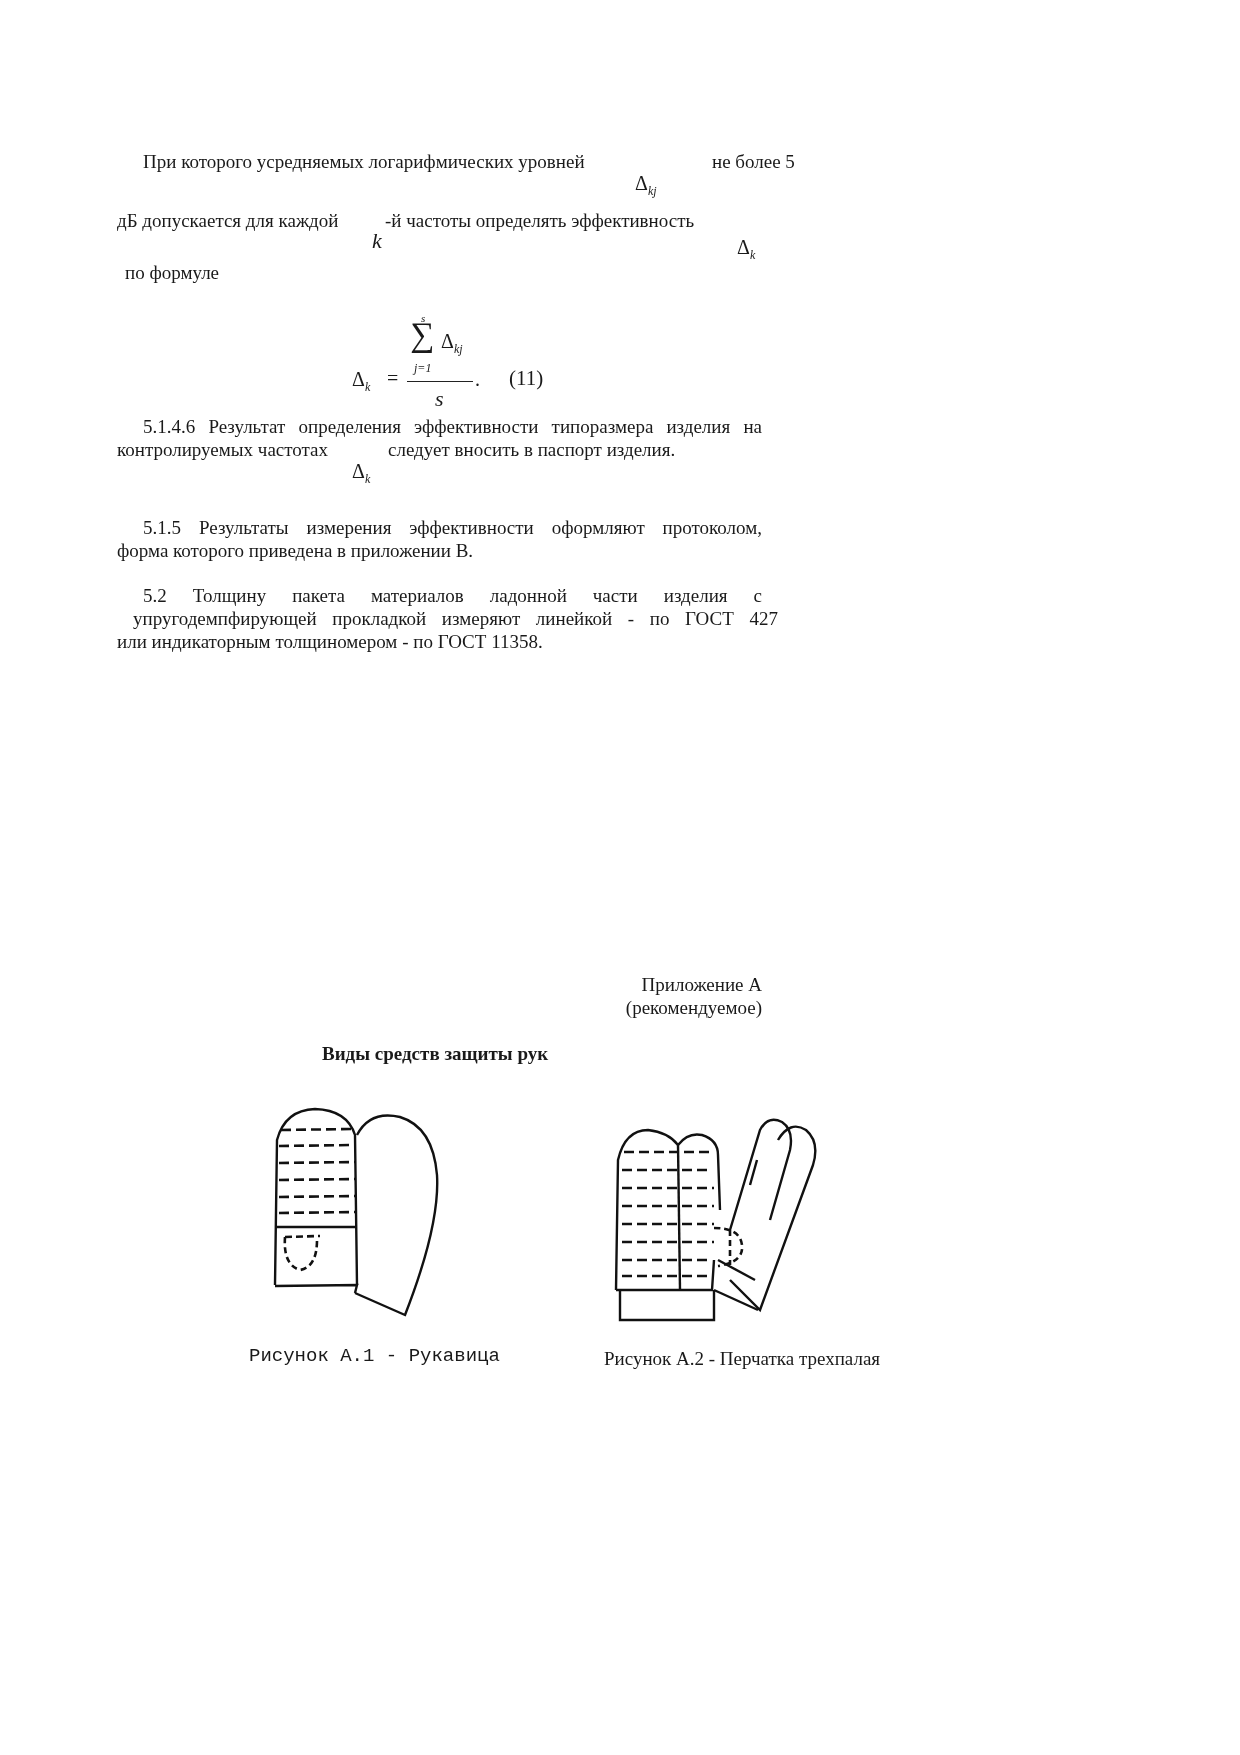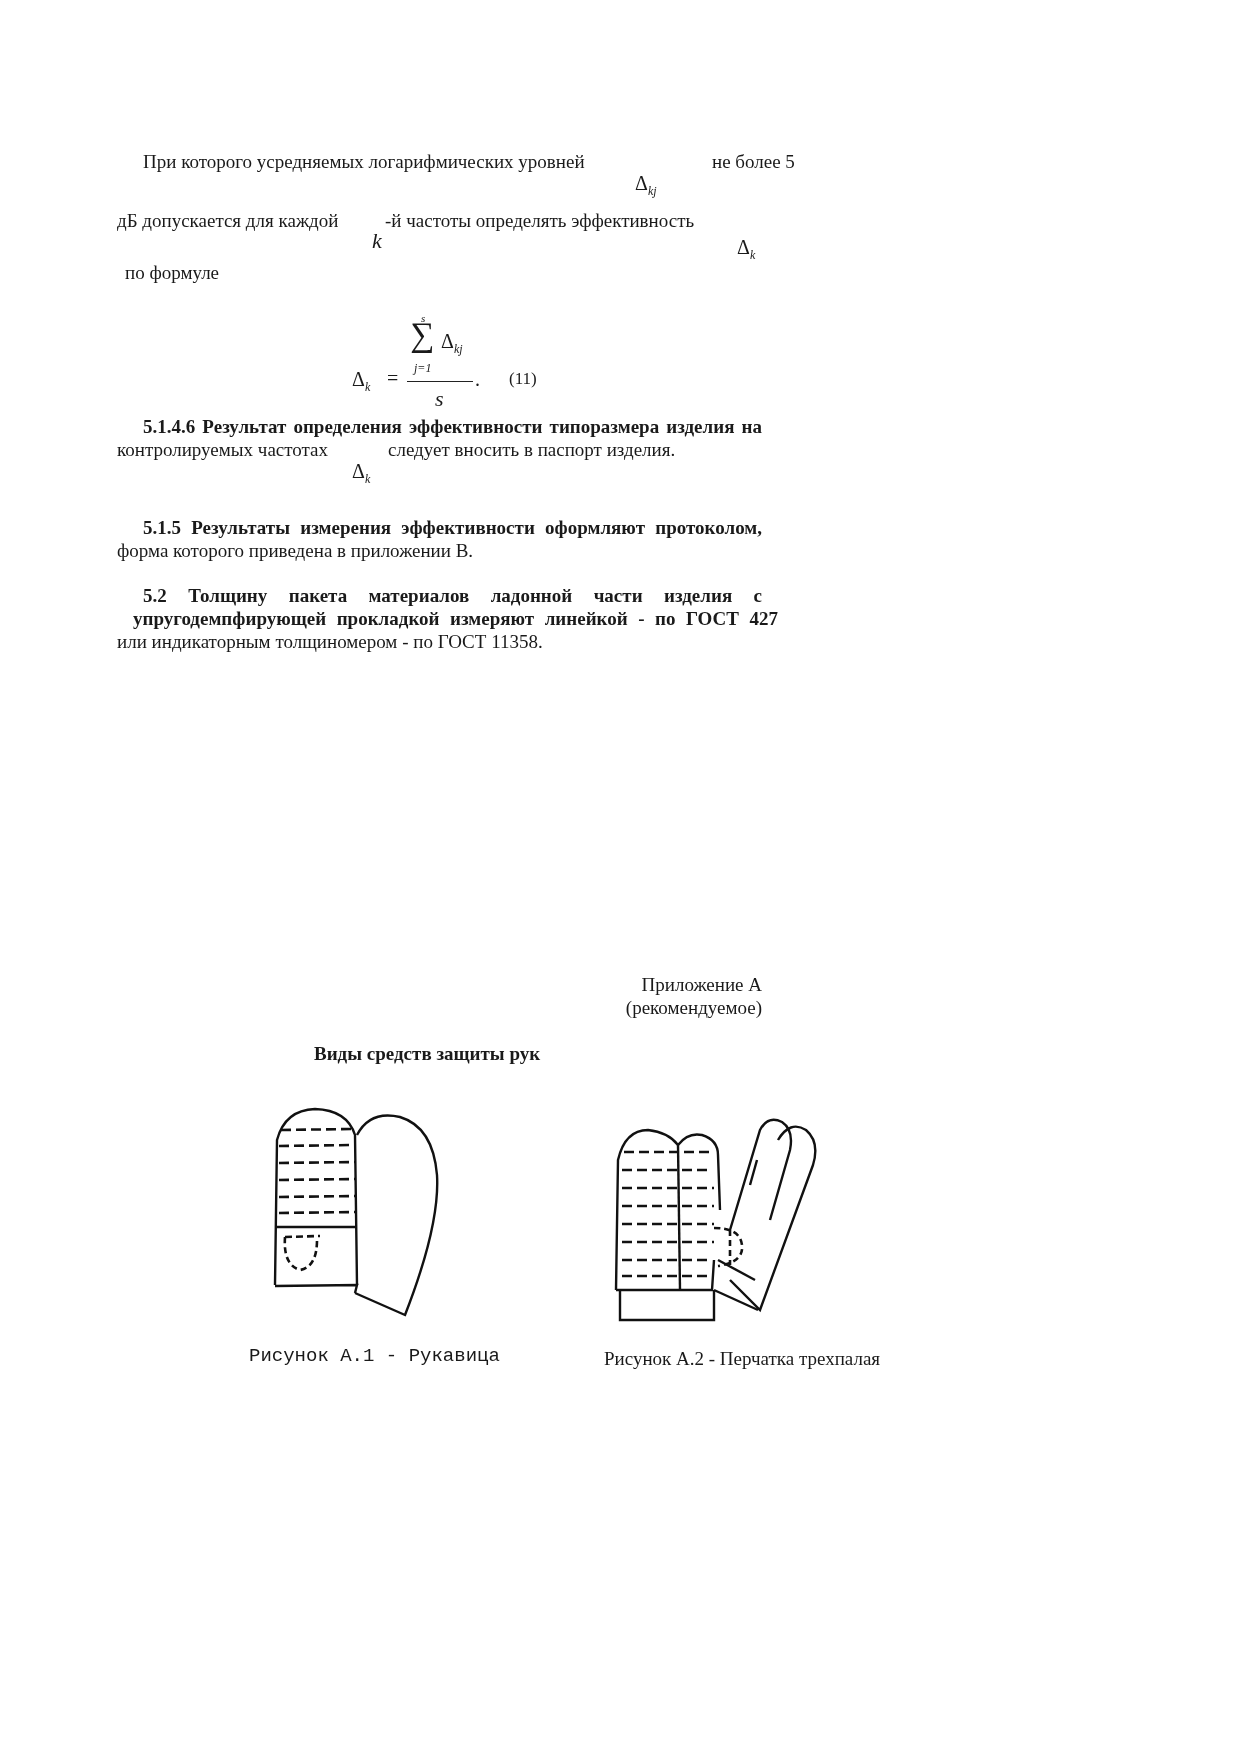--- a/index.html
+++ b/index.html
@@ -1,24 +1,24 @@
 <!DOCTYPE html>
 <html><head>
 <meta charset="utf-8">
 <style>
   html, body { margin: 0; padding: 0; background: #ffffff; }
   body { width: 1240px; height: 1755px; position: relative; overflow: hidden;
          font-family: "Liberation Serif", serif; color: #1a1a1a; }
   .abs { position: absolute; }
   .txt { font-size: 19px; line-height: 23px; white-space: nowrap; }
-  .just { text-align: justify; text-align-last: justify; font-weight: bold; }
+  .just { text-align: justify; text-align-last: justify; }
   .math { font-family: "Liberation Serif", serif; font-size: 20px; }
   .mi { font-style: italic; }
   .sub { font-size: 12px; font-style: italic; position: relative; top: 5px; margin-top: 40px; }
-  .bold { font-weight: bold; }
+  .bold { font-weight: bold; margin-left: 8px; }
   svg { position: absolute; overflow: visible; }
 </style>
 </head>
 <body>
 
 <div class="abs txt" style="left:143px; top:150px;">При которого усредняемых логарифмических уровней</div>
 <div class="abs txt" style="left:680px; top:150px;margin-left:32px;">не более 5</div>
 <div class="abs math" style="left:635px; top:172px;">
   <span>Δ</span><span class="sub">kj</span>
 </div>
@@ -38,21 +38,21 @@
     <span>Δ</span><span class="sub">kj</span>
   </div>
   <div class="abs math mi" style="left:414px; top:361px; font-size:12px;">j=1</div>
   <div class="abs math" style="left:352px; top:368px;">
     <span>Δ</span><span class="sub">k</span>
   </div>
   <div class="abs math" style="left:387px; top:367px;">=</div>
   <div class="abs" style="left:407px; top:381px; width:66px; height:1px; background:#222;"></div>
   <div class="abs math" style="left:475px; top:368px;">.</div>
   <div class="abs math mi" style="left:435px; top:386px; font-size:22px;">s</div>
-  <div class="abs txt" style="left:509px; top:367px; font-size:17px;">(11)</div>
+  <div class="abs txt" style="left:509px; top:367px; font-size:21px;">(11)</div>
 </div>
 
 <div class="abs txt just" style="left:143px; top:415px; width:619px;">5.1.4.6 Результат определения эффективности типоразмера изделия на</div>
 <div class="abs txt" style="left:117px; top:438px;">контролируемых частотах</div>
 <div class="abs txt" style="left:388px; top:438px;">следует вносить в паспорт изделия.</div>
 <div class="abs math" style="left:352px; top:460px;">
   <span>Δ</span><span class="sub">k</span>
 </div>
 
 <div class="abs txt just" style="left:143px; top:516px; width:619px;">5.1.5 Результаты измерения эффективности оформляют протоколом,</div>

